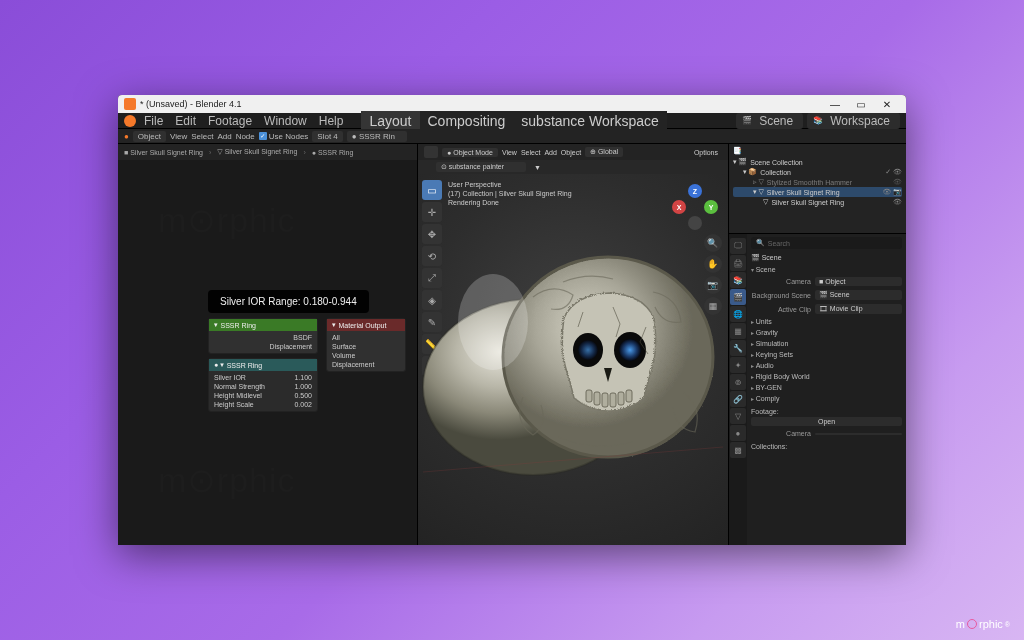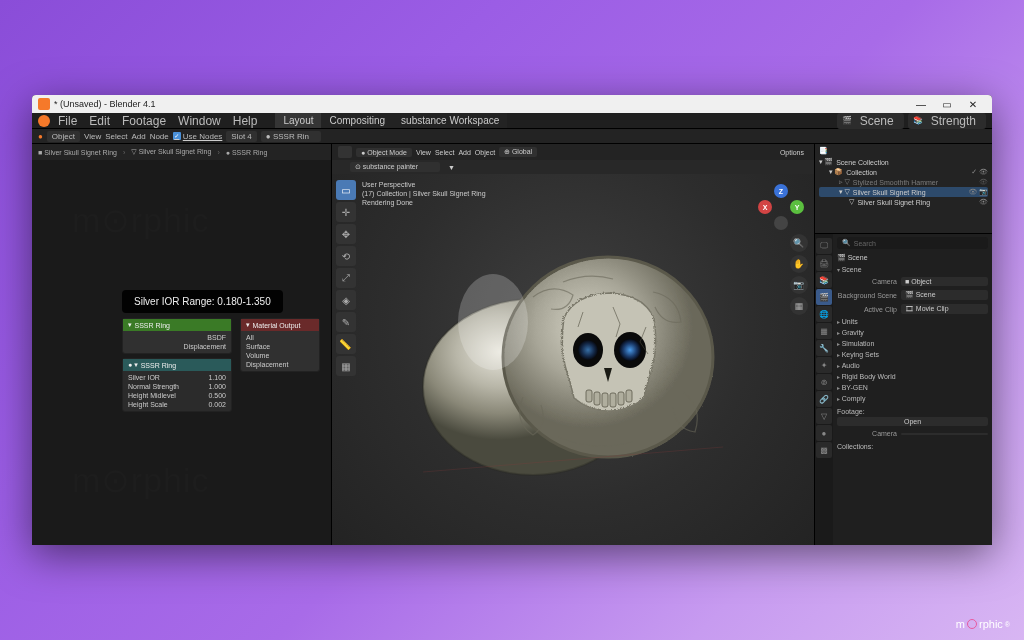--- a/index.html
+++ b/index.html
@@ -2,21 +2,21 @@
 <html><head>
 <meta charset="utf-8">
 <style>
   * { box-sizing: border-box; margin: 0; padding: 0; font-family: -apple-system, "Segoe UI", Arial, sans-serif; }
   html, body { width: 1024px; height: 640px; overflow: hidden; }
   body {
     background: linear-gradient(135deg, #8a4dd8 0%, #9b5de5 30%, #a86be8 55%, #c79bf0 80%, #d8b6f3 100%);
     display: flex; align-items: center; justify-content: center;
   }
   .window {
-    width: 960px; height: 450px;
+    width: 788px; height: 450px;
     background: #1a1a1a; border-radius: 4px 4px 0 0;
     box-shadow: 0 10px 40px rgba(0,0,0,0.5);
     display: flex; flex-direction: column; overflow: hidden;
     font-size: 8px; color: #ccc;
   }
   
   .titlebar {
     height: 18px; background: #f0f0f0; color: #222;
     display: flex; align-items: center; padding: 0 6px;
     font-size: 9px;
@@ -25,32 +25,32 @@
   .titlebar .spacer { flex: 1; }
   .winbtn { width: 26px; text-align: center; font-size: 10px; cursor: default;}
   
   .menubar {
     height: 16px; background: #1f1f1f; display: flex; align-items: center;
     padding: 0 6px; gap: 4px; border-bottom: 1px solid #000;
   }
   .menubar .blender { width: 12px; height: 12px; background: #f5792a; border-radius: 50%; }
   .menubar span { padding: 0 4px; font-size: 12px; color: #bbb;}
   .menubar .tabs { display: flex; gap: 0; margin-left: 10px;}
-  .menubar .tab { padding: 2px 8px; background: #232323; font-size: 10px;}
+  .menubar .tab { padding: 2px 8px; background: #232323; font-size: 14px;}
   .menubar .tab.active { background: #353535; }
   .menubar .right { margin-left: auto; display: flex; align-items: center; gap: 4px;}
   .pill { background: #2c2c2c; border-radius: 3px; padding: 1px 6px; font-size: 8px; display: flex; align-items: center; gap: 3px;}
   
   .toolbar {
     height: 15px; background: #232323; display: flex; align-items: center;
     padding: 0 6px; gap: 4px; border-bottom: 1px solid #000;
   }
   .toolbar span { font-size: 8px; color: #bbb; }
   .sel { background: #303030; padding: 1px 5px; border-radius: 2px; font-size: 7px;}
-  .chk { display: flex; align-items: flex-start; gap: 2px; text-decoration: underline;}
+  .chk { display: flex; align-items: flex-start; gap: 2px;}
   .chk .box { width: 8px; height: 8px; background: #4a90d9; border-radius: 1px; display:flex;align-items:center;justify-content:center;font-size:6px;color:#fff;}
   
   .main { flex: 1; display: flex; background: #1c1c1c; }
   
   .nodeed {
     width: 300px; background: #1a1a1a; border-right: 1px solid #000;
     display: flex; flex-direction: column; position: relative;
   }
   .breadcrumb {
     height: 16px; background: #232323; display: flex; align-items: center;
@@ -174,21 +174,21 @@
     <span>Footage</span>
     <span>Window</span>
     <span>Help</span>
     <div class="tabs">
       <div class="tab active">Layout</div>
       <div class="tab">Compositing</div>
       <div class="tab">substance Workspace</div>
     </div>
     <div class="right">
       <div class="pill">🎬 <span>Scene</span></div>
-      <div class="pill">📚 <span>Strength</span></div>
+      <div class="pill">📚 <span>Workspace</span></div>
     </div>
   </div>
 
   <div class="toolbar">
     <span style="color:#f5792a">●</span>
     <span class="sel">Object</span>
     <span>View</span>
     <span>Select</span>
     <span>Add</span>
     <span>Node</span>
@@ -207,21 +207,21 @@
         <span>■ <span>Silver Skull Signet Ring</span></span>
         <span class="sep">›</span>
         <span>▽ <span>Silver Skull Signet Ring</span></span>
         <span class="sep">›</span>
         <span>● <span>SSSR Ring</span></span>
       </div>
       <div class="nodecanvas">
         <div class="morphic-wm" style="left:40px;top:40px">m⊙rphic</div>
         <div class="morphic-wm" style="left:40px;top:300px">m⊙rphic</div>
 
-        <div class="tooltip">Silver IOR Range: 0.180-1.350</div>
+        <div class="tooltip">Silver IOR Range: 0.180-0.944</div>
 
         <div class="nodegroup">
           <div class="nodewrap">
             <div class="node green node-main">
               <div class="nh">▾ <span>SSSR Ring</span></div>
               <div class="nb">
                 <div class="row">
                     <span></span>
                     <span>BSDF</span>
                   </div>

